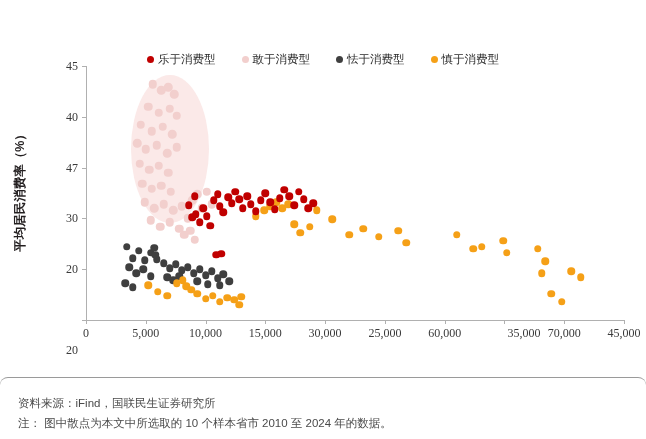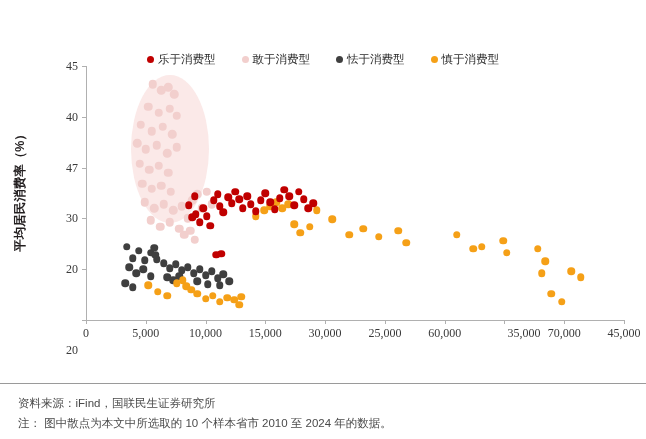--- a/index.html
+++ b/index.html
@@ -98,21 +98,22 @@
     background:#fbe9e8;
     pointer-events:none;
   }
 
   .pt{position:absolute;border-radius:50%;transform:translate(-50%,-50%);}
 
   
   .footer{
     flex:0 0 auto;
     border-top:1.5px solid #9a9a9a;
-    padding:9px 18px 6px 18px;
+    padding:15px 18px 6px 18px;
+    border-radius:8px;
   }
   .foot-line{
     font-size:11.5px;color:#4a4a4a;line-height:20px;white-space:nowrap;
   }
 </style>
 </head>
 <body>
 
 <div id="figure">
 

